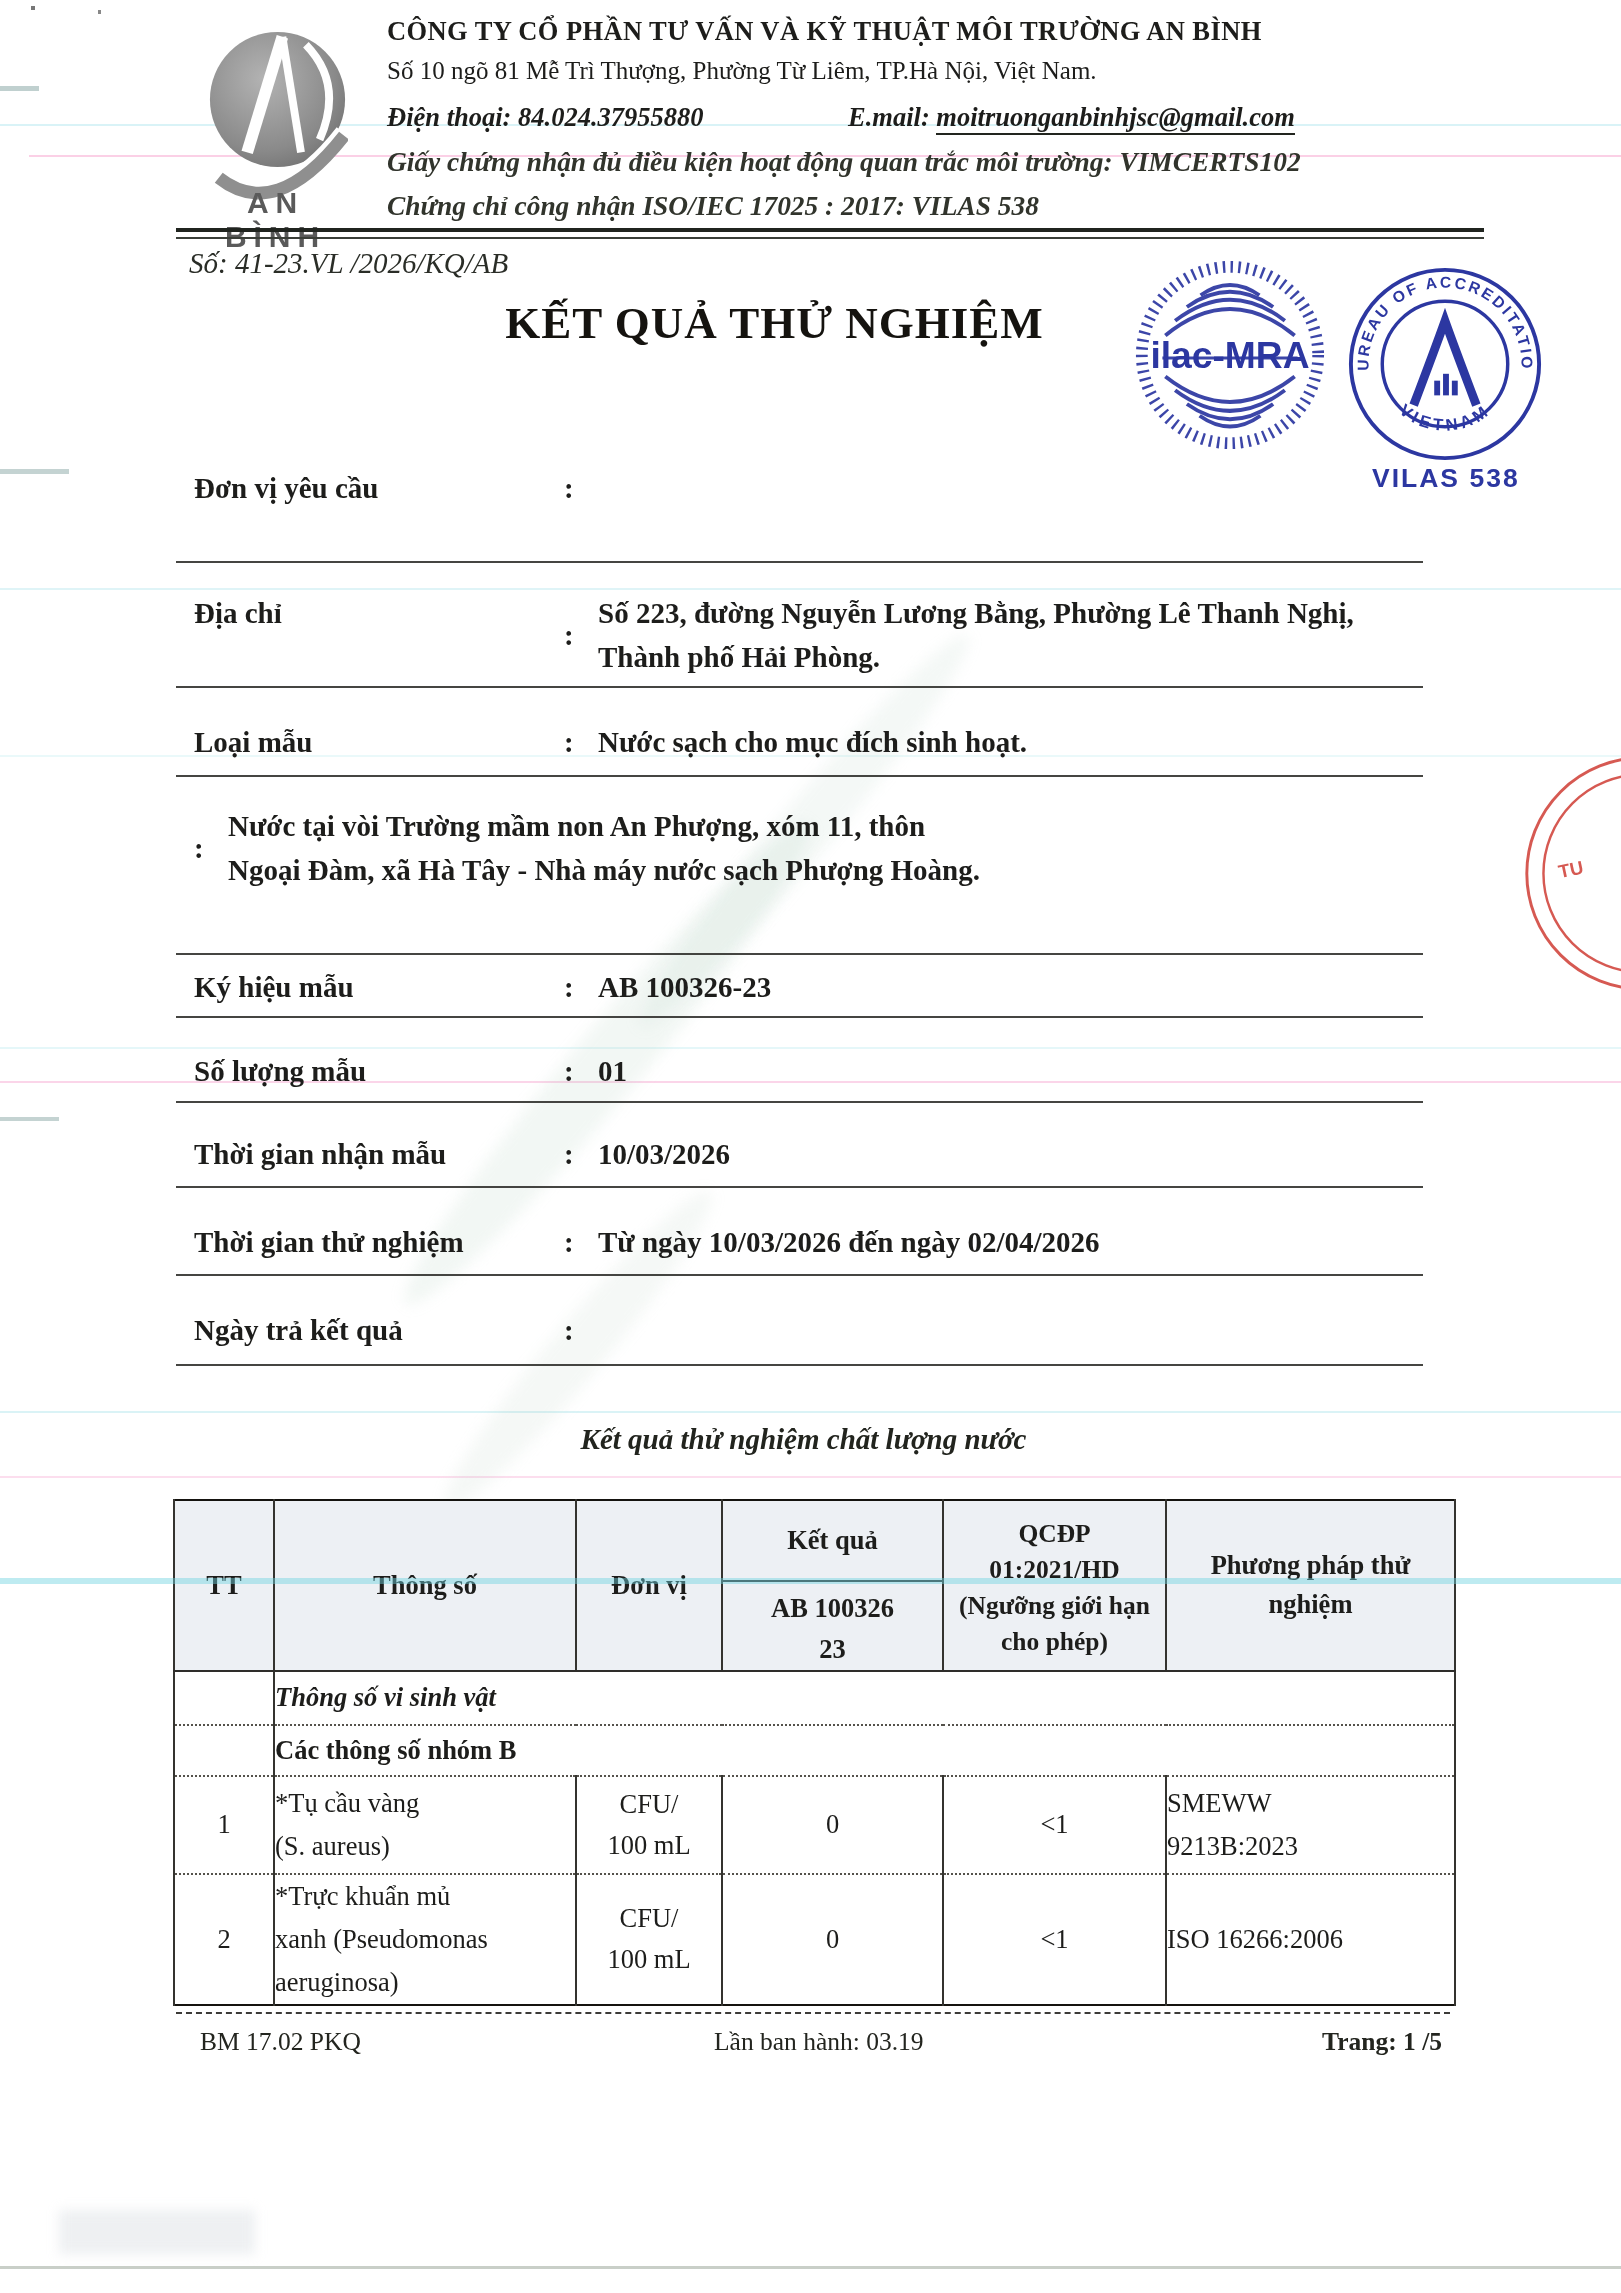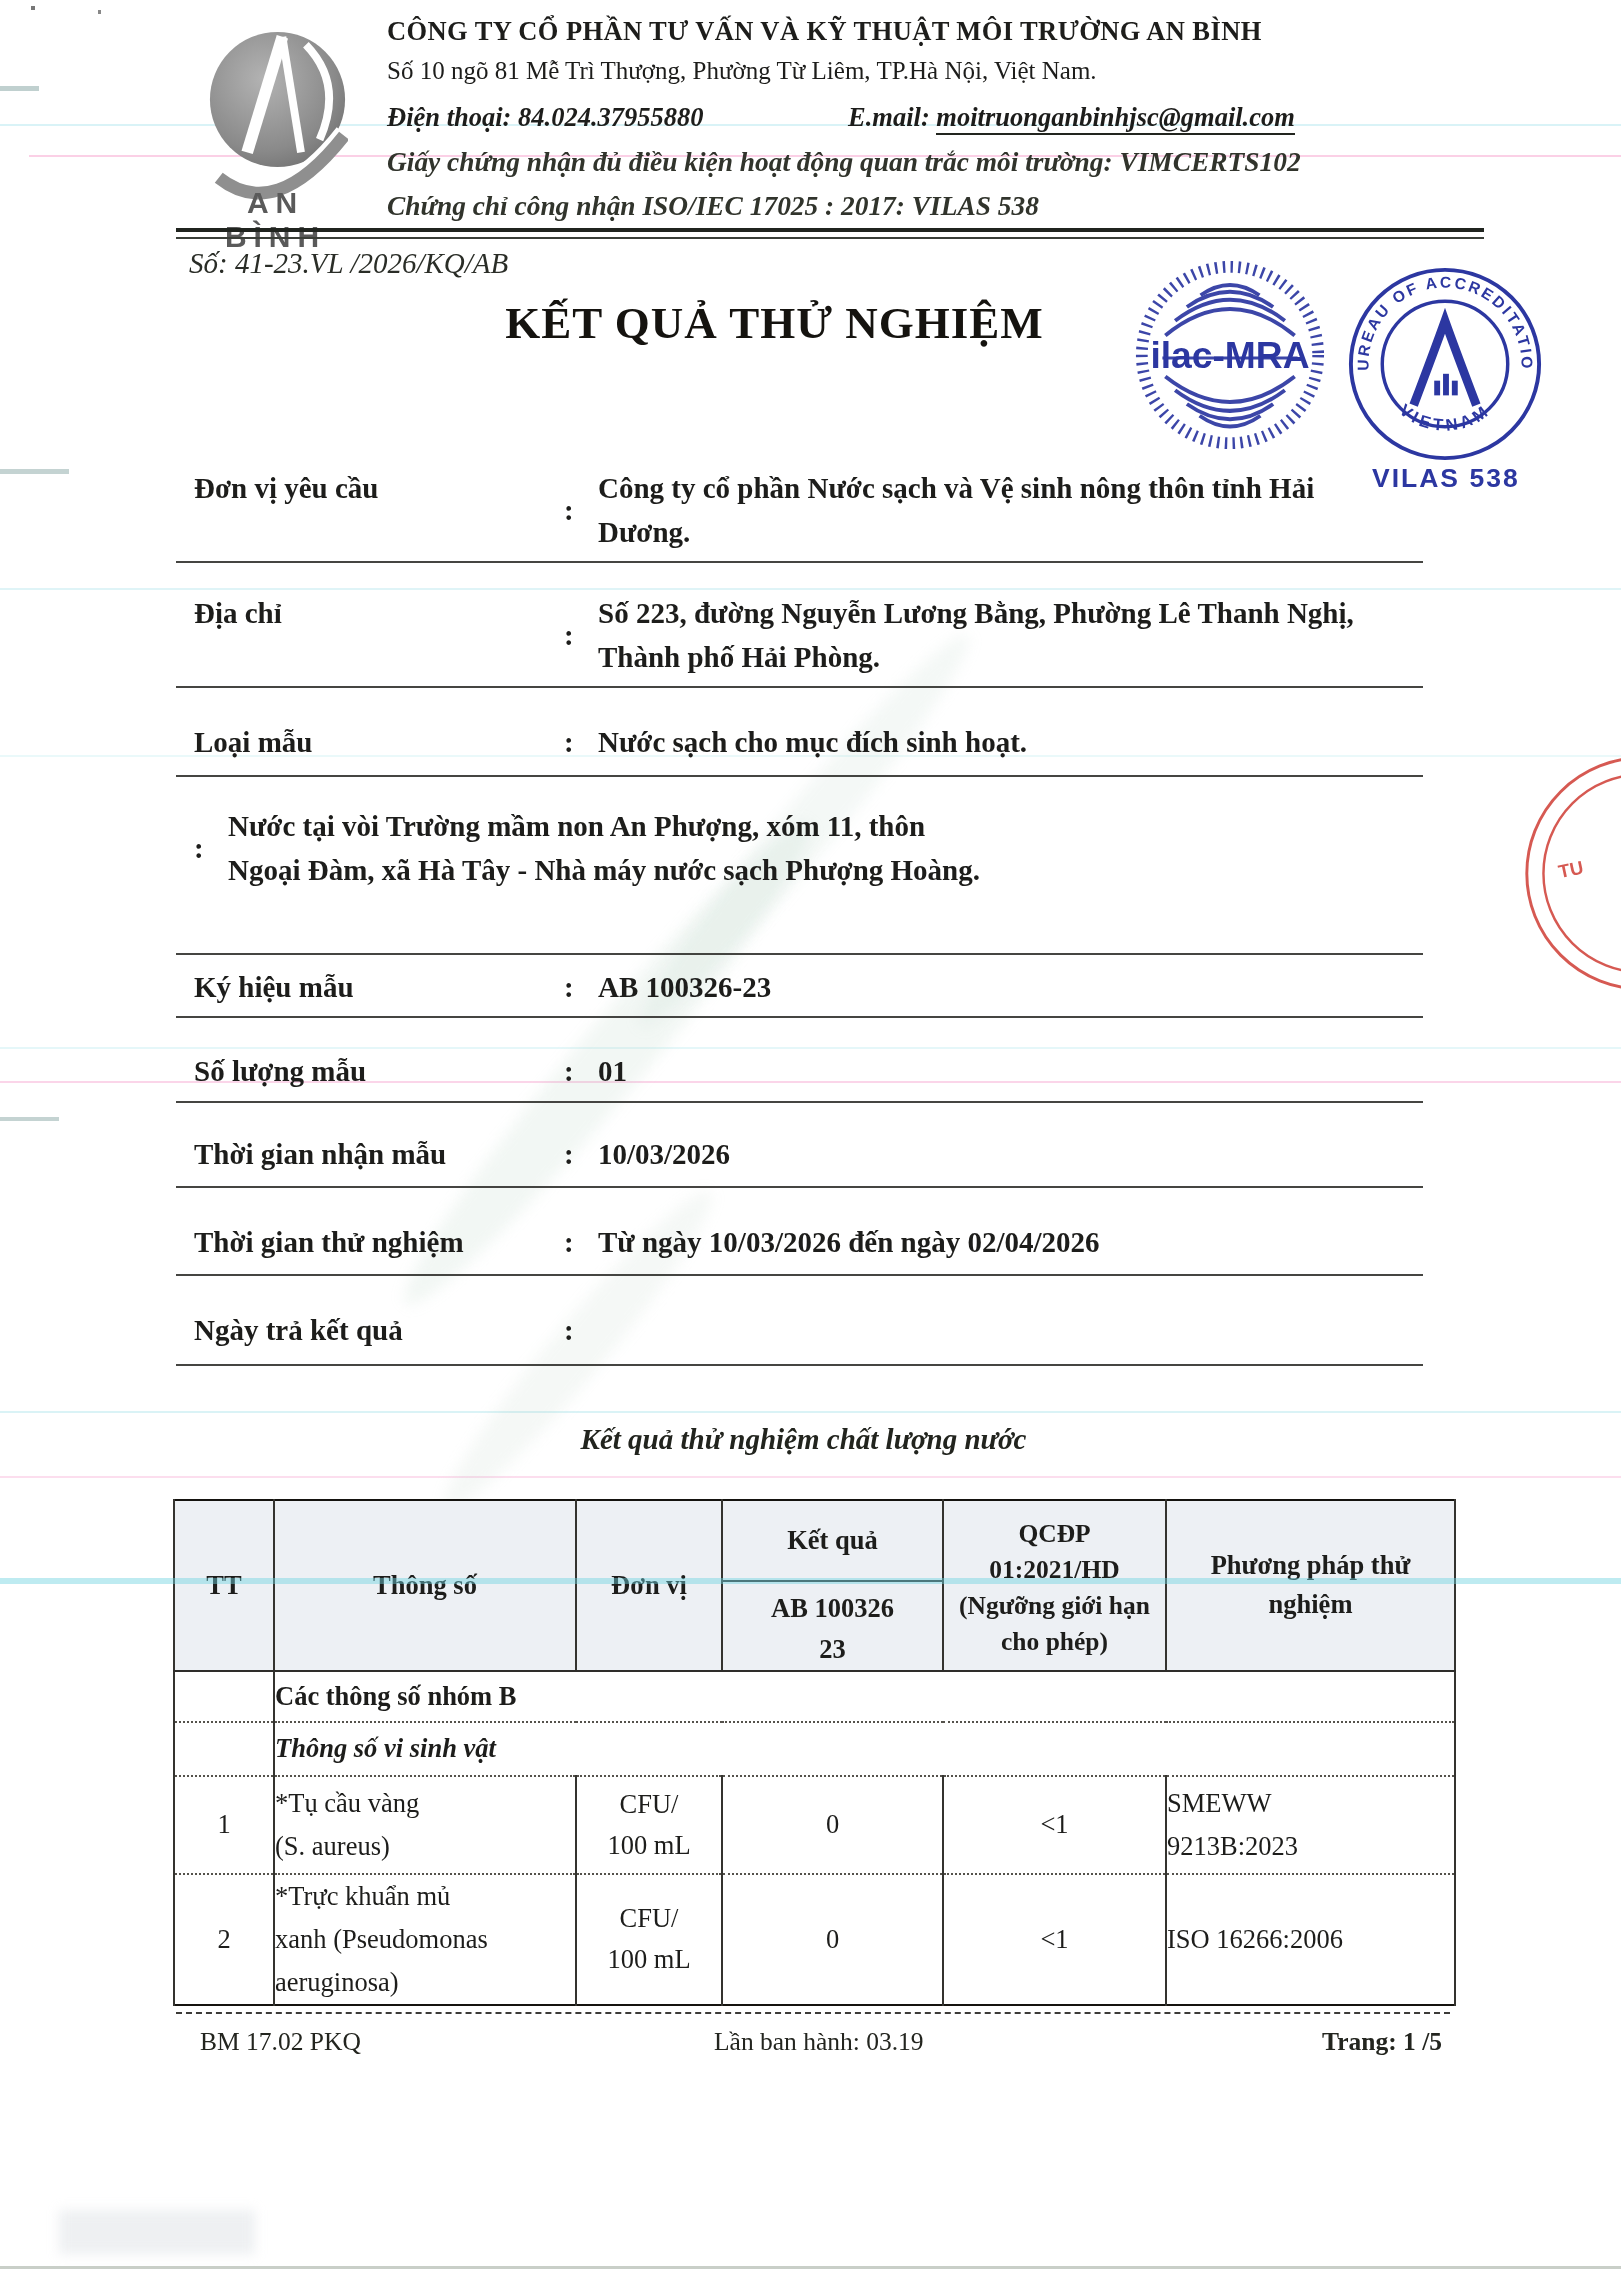--- a/index.html
+++ b/index.html
@@ -180,21 +180,20 @@
       <text font-family="Liberation Sans, sans-serif" font-size="19" font-weight="bold" fill="#cf3d34" letter-spacing="5">
         <textPath href="#redArc" startOffset="14%">Q.NA ★ M.S.D.N :</textPath>
       </text>
       <text x="52" y="130" font-family="Liberation Sans, sans-serif" font-size="19" font-weight="bold" fill="#cf3d34" transform="rotate(-12 52 130)">TU</text>
     </g>
   </svg>
 
   <div class="frow" style="top:466px;">
     <div class="flabel">Đơn vị yêu cầu</div>
     <div class="fcolon">:</div>
-    <div class="fvalue">Công ty cổ phần Nước sạch và Vệ sinh nông thôn tỉnh Hải Dương.</div>
   </div>
   <div class="fsep" style="top:561px;"></div>
 
   <div class="frow" style="top:591px;">
     <div class="flabel">Địa chỉ</div>
     <div class="fcolon">:</div>
     <div class="fvalue">Số 223, đường Nguyễn Lương Bằng, Phường Lê Thanh Nghị, Thành phố Hải Phòng.</div>
   </div>
   <div class="fsep" style="top:686px;"></div>
 
@@ -277,27 +276,27 @@
               <span style="display:block;">01:2021/HD</span>
               <span style="display:block;">(Ngưỡng giới hạn cho phép)</span>
             </div>
           </th>
           <th>
             <div class="method-head">Phương pháp thử nghiệm</div>
           </th>
         </tr>
       </thead>
       <tbody>
+        <tr class="rbody" style="height:54px;">
+          <td></td>
+          <td colspan="5" class="cell-pad-l subgroup-cell">Thông số vi sinh vật</td>
+        </tr>
         <tr class="rbody" style="height:51px;">
           <td></td>
           <td colspan="5" class="cell-pad-l group-cell">Các thông số nhóm B</td>
-        </tr>
-        <tr class="rbody" style="height:54px;">
-          <td></td>
-          <td colspan="5" class="cell-pad-l subgroup-cell">Thông số vi sinh vật</td>
         </tr>
         <tr class="rbody" style="height:98px;">
           <td class="num-cell">1</td>
           <td class="cell-pad-l param-lines">
             <span>*Tụ cầu vàng</span>
             <span>(S. aureus)</span>
           </td>
           <td class="unit-lines">
             <span>CFU/</span>
             <span>100 mL</span>

